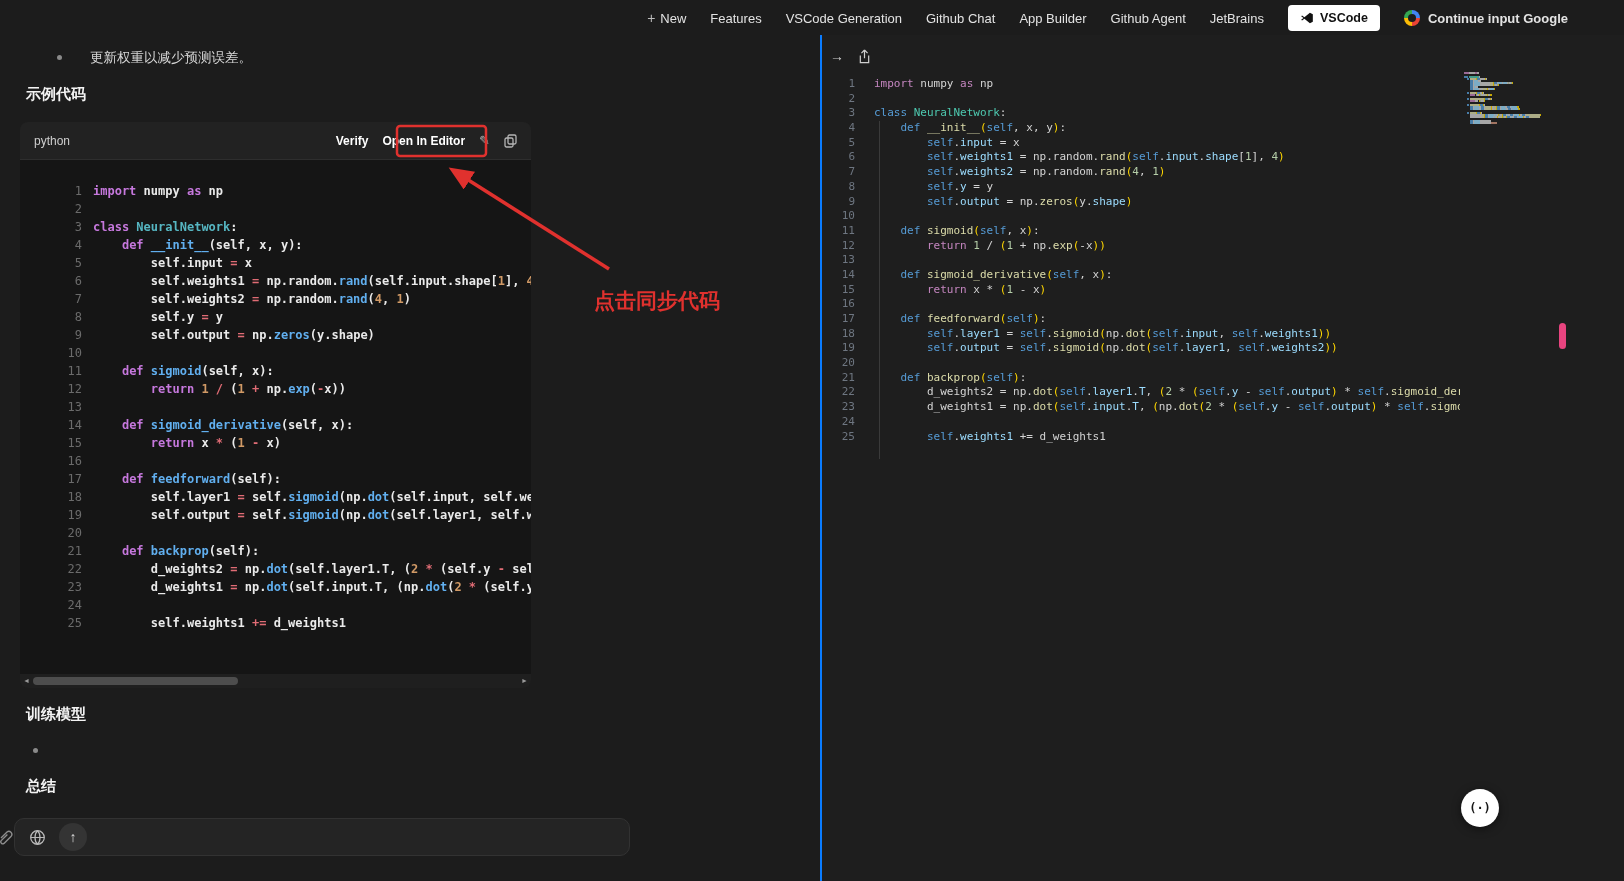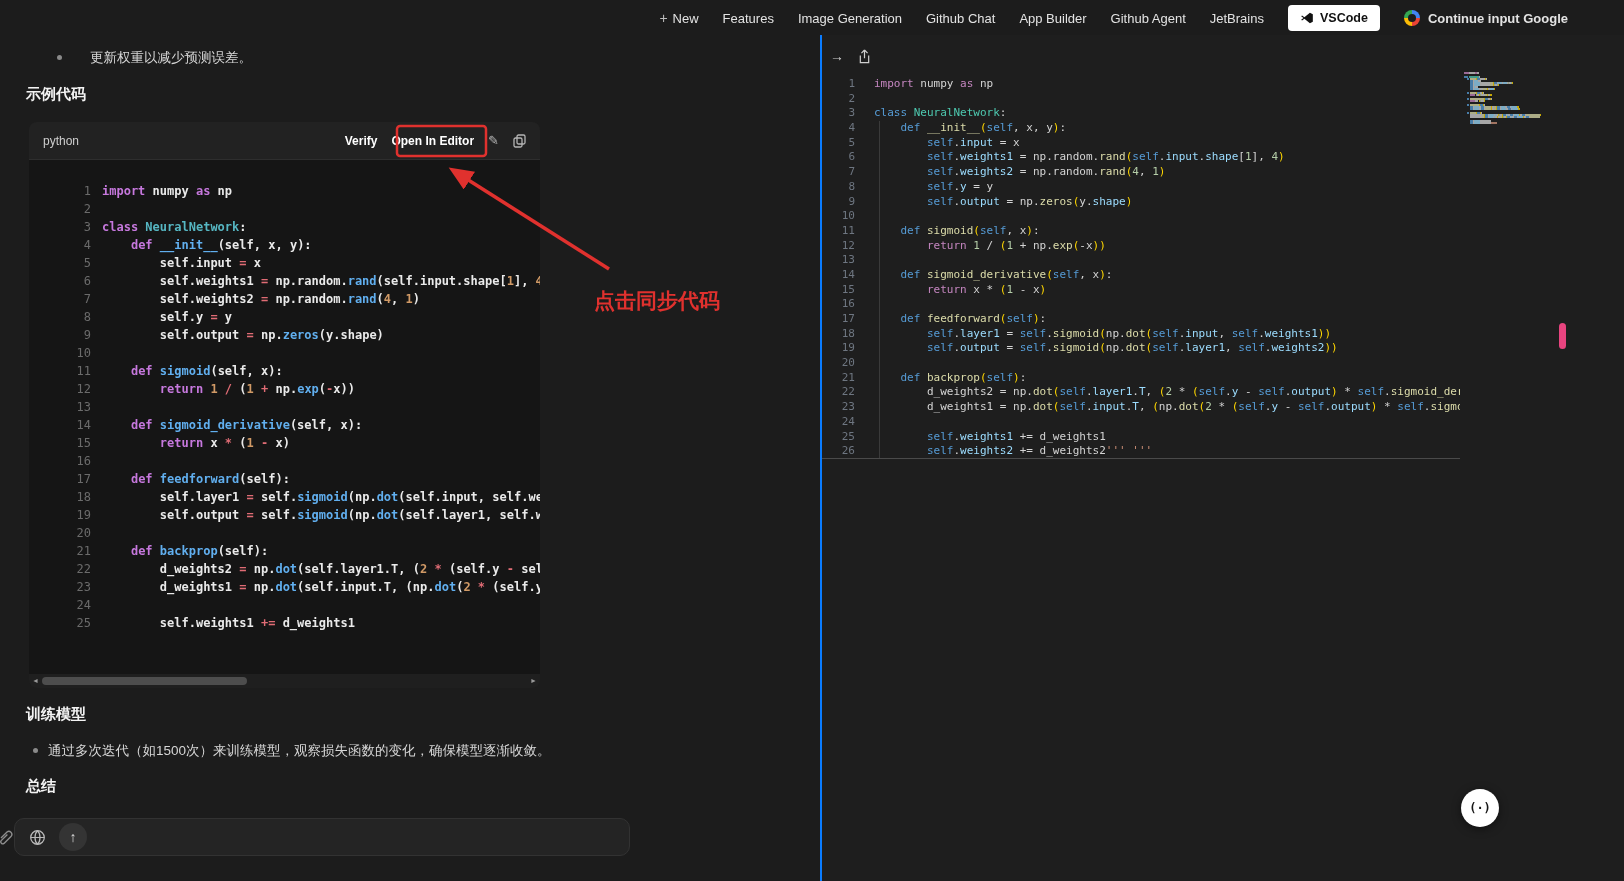--- a/index.html
+++ b/index.html
@@ -40,21 +40,21 @@
   .bullet-row { position:absolute; display:flex; align-items:flex-start; gap:10px; font-size:13.5px; color:#d6d6d6; }
   .bullet-dot { width:5px; height:5px; border-radius:50%; background:#8a8a8a; margin-top:6px; flex:none; }
   .bullet-1 { left:57px; top:49px;gap:28px; }
   .bullet-2 { left:33px; top:742px; width:700px; }
   .chat-heading { position:absolute; left:26px; font-size:15px; font-weight:700; color:#f3f3f3; }
   .h-example { top:85px; }
   .h-train { top:705px; }
   .h-summary { top:777px; }
 
   
-  .code-card { position:absolute; left:29px; top:122px; width:511px; height:566px; border-radius:8px; }
+  .code-card { position:absolute; left:20px; top:122px; width:511px; height:566px; border-radius:8px; }
   .code-header {
     height:38px; background:#222222; border-radius:8px 8px 0 0;
     display:flex; align-items:center; padding:0 14px; gap:14px;
     border-bottom:1px solid #2e2e2e;
   }
   .lang-label { font-size:12px; color:#cfcfcf; }
   .header-spacer { flex:1; }
   .hdr-btn { font-size:12px; font-weight:700; color:#ffffff; cursor:pointer; white-space:nowrap; }
   .hdr-icon { color:#b5b5b5; cursor:pointer; font-size:13px; display:flex; align-items:center; }
   .code-body {
@@ -135,21 +135,21 @@
   }
 </style>
 </head>
 <body>
 
 <nav class="top-nav">
   <div class="nav-item nav-new">
     <span class="plus-glyph">+</span>
     <span>New</span>
   </div>
-  <div class="nav-items-wrap" id="nav-items"><div class="nav-item">Features</div><div class="nav-item">Image Generation</div><div class="nav-item">Github Chat</div><div class="nav-item">App Builder</div><div class="nav-item">Github Agent</div><div class="nav-item">JetBrains</div></div>
+  <div class="nav-items-wrap" id="nav-items"><div class="nav-item">Features</div><div class="nav-item">VSCode Generation</div><div class="nav-item">Github Chat</div><div class="nav-item">App Builder</div><div class="nav-item">Github Agent</div><div class="nav-item">JetBrains</div></div>
   <div class="vscode-pill">
     <span style="display:flex">
       <svg width="14" height="14" viewBox="0 0 24 24">
           <path d="M17 3 L7.5 10.8 L3.5 7.8 L2 8.8 L6 12 L2 15.2 L3.5 16.2 L7.5 13.2 L17 21 L22 18.5 V5.5 Z" fill="#111"></path>
         </svg>
     </span>
     <span>VSCode</span>
   </div>
   <div class="google-item">
     <span class="g-icon"></span>
@@ -211,21 +211,20 @@
       <span class="scroll-thumb"></span>
     </span>
     <span class="scroll-arrow">►</span>
   </div>
 </div>
 
 <h3 class="chat-heading h-train">训练模型</h3>
 
 <div class="bullet-row bullet-2">
   <span class="bullet-dot"></span>
-  <span>通过多次迭代（如1500次）来训练模型，观察损失函数的变化，确保模型逐渐收敛。</span>
 </div>
 
 <h3 class="chat-heading h-summary">总结</h3>
 
 <span class="paperclip-wrap">
   <svg width="18" height="18" viewBox="0 0 18 18" fill="none" stroke="#8d8d8d" stroke-width="1.4">
     <path d="M5 10 L11 4 a3 3 0 0 1 4.2 4.2 L8 15.4 a2 2 0 0 1 -2.8 -2.8 L11.4 6.4"></path>
   </svg>
 </span>
 <div class="composer">
@@ -281,21 +280,20 @@
       <div class="cline"><span class="lnum">16</span></div>
       <div class="cline"><span class="lnum">17</span><span class="tk-p">    </span><span class="tk-d">def</span><span class="tk-p"> </span><span class="tk-f">feedforward</span><span class="tk-b">(</span><span class="tk-s">self</span><span class="tk-b">)</span><span class="tk-p">:</span></div>
       <div class="cline"><span class="lnum">18</span><span class="tk-p">        </span><span class="tk-s">self</span><span class="tk-p">.</span><span class="tk-a">layer1</span><span class="tk-o"> = </span><span class="tk-s">self</span><span class="tk-p">.</span><span class="tk-f">sigmoid</span><span class="tk-b">(</span><span class="tk-p">np.</span><span class="tk-f">dot</span><span class="tk-b">(</span><span class="tk-s">self</span><span class="tk-p">.</span><span class="tk-a">input</span><span class="tk-p">, </span><span class="tk-s">self</span><span class="tk-p">.</span><span class="tk-a">weights1</span><span class="tk-b">))</span></div>
       <div class="cline"><span class="lnum">19</span><span class="tk-p">        </span><span class="tk-s">self</span><span class="tk-p">.</span><span class="tk-a">output</span><span class="tk-o"> = </span><span class="tk-s">self</span><span class="tk-p">.</span><span class="tk-f">sigmoid</span><span class="tk-b">(</span><span class="tk-p">np.</span><span class="tk-f">dot</span><span class="tk-b">(</span><span class="tk-s">self</span><span class="tk-p">.</span><span class="tk-a">layer1</span><span class="tk-p">, </span><span class="tk-s">self</span><span class="tk-p">.</span><span class="tk-a">weights2</span><span class="tk-b">))</span></div>
       <div class="cline"><span class="lnum">20</span></div>
       <div class="cline"><span class="lnum">21</span><span class="tk-p">    </span><span class="tk-d">def</span><span class="tk-p"> </span><span class="tk-f">backprop</span><span class="tk-b">(</span><span class="tk-s">self</span><span class="tk-b">)</span><span class="tk-p">:</span></div>
       <div class="cline"><span class="lnum">22</span><span class="tk-p">        </span><span class="tk-p">d_weights2</span><span class="tk-o"> = </span><span class="tk-p">np.</span><span class="tk-f">dot</span><span class="tk-b">(</span><span class="tk-s">self</span><span class="tk-p">.</span><span class="tk-a">layer1</span><span class="tk-p">.</span><span class="tk-a">T</span><span class="tk-p">, </span><span class="tk-b">(</span><span class="tk-n">2</span><span class="tk-o"> * </span><span class="tk-b">(</span><span class="tk-s">self</span><span class="tk-p">.</span><span class="tk-a">y</span><span class="tk-o"> - </span><span class="tk-s">self</span><span class="tk-p">.</span><span class="tk-a">output</span><span class="tk-b">)</span><span class="tk-o"> * </span><span class="tk-s">self</span><span class="tk-p">.</span><span class="tk-f">sigmoid_derivative</span></div>
       <div class="cline"><span class="lnum">23</span><span class="tk-p">        </span><span class="tk-p">d_weights1</span><span class="tk-o"> = </span><span class="tk-p">np.</span><span class="tk-f">dot</span><span class="tk-b">(</span><span class="tk-s">self</span><span class="tk-p">.</span><span class="tk-a">input</span><span class="tk-p">.</span><span class="tk-a">T</span><span class="tk-p">, </span><span class="tk-b">(</span><span class="tk-p">np.</span><span class="tk-f">dot</span><span class="tk-b">(</span><span class="tk-n">2</span><span class="tk-o"> * </span><span class="tk-b">(</span><span class="tk-s">self</span><span class="tk-p">.</span><span class="tk-a">y</span><span class="tk-o"> - </span><span class="tk-s">self</span><span class="tk-p">.</span><span class="tk-a">output</span><span class="tk-b">)</span><span class="tk-o"> * </span><span class="tk-s">self</span><span class="tk-p">.</span><span class="tk-f">sigmoid_deriv</span></div>
       <div class="cline"><span class="lnum">24</span></div>
       <div class="cline"><span class="lnum">25</span><span class="tk-p">        </span><span class="tk-s">self</span><span class="tk-p">.</span><span class="tk-a">weights1</span><span class="tk-o"> += </span><span class="tk-p">d_weights1</span></div>
-      <div class="cline current"><span class="lnum">26</span><span class="tk-p">        </span><span class="tk-s">self</span><span class="tk-p">.</span><span class="tk-a">weights2</span><span class="tk-o"> += </span><span class="tk-p">d_weights2</span><span class="tk-q">''' '''</span></div>
     </div>
   <div class="minimap" id="minimap">
       <div class="mm-row"><span class="mm-seg tk-k" style="width: 5px;"></span><span class="mm-seg tk-p" style="width: 6px;"></span><span class="mm-seg tk-k" style="width: 2px;"></span><span class="mm-seg tk-p" style="width: 2px;"></span></div>
       <div class="mm-row"></div>
       <div class="mm-row"><span class="mm-seg tk-d" style="width: 4px;"></span><span class="mm-seg tk-p" style="width: 1px; background: transparent;"></span><span class="mm-seg tk-c" style="width: 10px;"></span><span class="mm-seg tk-p" style="width: 1px;"></span></div>
       <div class="mm-row"><span class="mm-seg tk-p" style="width: 3px; background: transparent;"></span><span class="mm-seg tk-d" style="width: 2px;"></span><span class="mm-seg tk-p" style="width: 1px; background: transparent;"></span><span class="mm-seg tk-f" style="width: 6px;"></span><span class="mm-seg tk-b" style="width: 1px;"></span><span class="mm-seg tk-s" style="width: 3px;"></span><span class="mm-seg tk-p" style="width: 5px;"></span><span class="mm-seg tk-b" style="width: 1px;"></span><span class="mm-seg tk-p" style="width: 1px;"></span></div>
       <div class="mm-row"><span class="mm-seg tk-p" style="width: 6px; background: transparent;"></span><span class="mm-seg tk-s" style="width: 3px;"></span><span class="mm-seg tk-p" style="width: 1px;"></span><span class="mm-seg tk-a" style="width: 4px;"></span><span class="mm-seg tk-o" style="width: 2px;"></span><span class="mm-seg tk-p" style="width: 1px;"></span></div>
       <div class="mm-row"><span class="mm-seg tk-p" style="width: 6px; background: transparent;"></span><span class="mm-seg tk-s" style="width: 3px;"></span><span class="mm-seg tk-p" style="width: 1px;"></span><span class="mm-seg tk-a" style="width: 6px;"></span><span class="mm-seg tk-o" style="width: 2px;"></span><span class="mm-seg tk-p" style="width: 8px;"></span><span class="mm-seg tk-f" style="width: 3px;"></span><span class="mm-seg tk-b" style="width: 1px;"></span><span class="mm-seg tk-s" style="width: 3px;"></span><span class="mm-seg tk-p" style="width: 1px;"></span><span class="mm-seg tk-a" style="width: 4px;"></span><span class="mm-seg tk-p" style="width: 1px;"></span><span class="mm-seg tk-a" style="width: 4px;"></span><span class="mm-seg tk-p" style="width: 1px;"></span><span class="mm-seg tk-n" style="width: 1px;"></span><span class="mm-seg tk-p" style="width: 2px;"></span><span class="mm-seg tk-n" style="width: 1px;"></span><span class="mm-seg tk-b" style="width: 1px;"></span></div>
       <div class="mm-row"><span class="mm-seg tk-p" style="width: 6px; background: transparent;"></span><span class="mm-seg tk-s" style="width: 3px;"></span><span class="mm-seg tk-p" style="width: 1px;"></span><span class="mm-seg tk-a" style="width: 6px;"></span><span class="mm-seg tk-o" style="width: 2px;"></span><span class="mm-seg tk-p" style="width: 8px;"></span><span class="mm-seg tk-f" style="width: 3px;"></span><span class="mm-seg tk-b" style="width: 1px;"></span><span class="mm-seg tk-n" style="width: 1px;"></span><span class="mm-seg tk-p" style="width: 2px;"></span><span class="mm-seg tk-n" style="width: 1px;"></span><span class="mm-seg tk-b" style="width: 1px;"></span></div>
       <div class="mm-row"><span class="mm-seg tk-p" style="width: 6px; background: transparent;"></span><span class="mm-seg tk-s" style="width: 3px;"></span><span class="mm-seg tk-p" style="width: 1px;"></span><span class="mm-seg tk-a" style="width: 1px;"></span><span class="mm-seg tk-o" style="width: 2px;"></span><span class="mm-seg tk-p" style="width: 1px;"></span></div>

